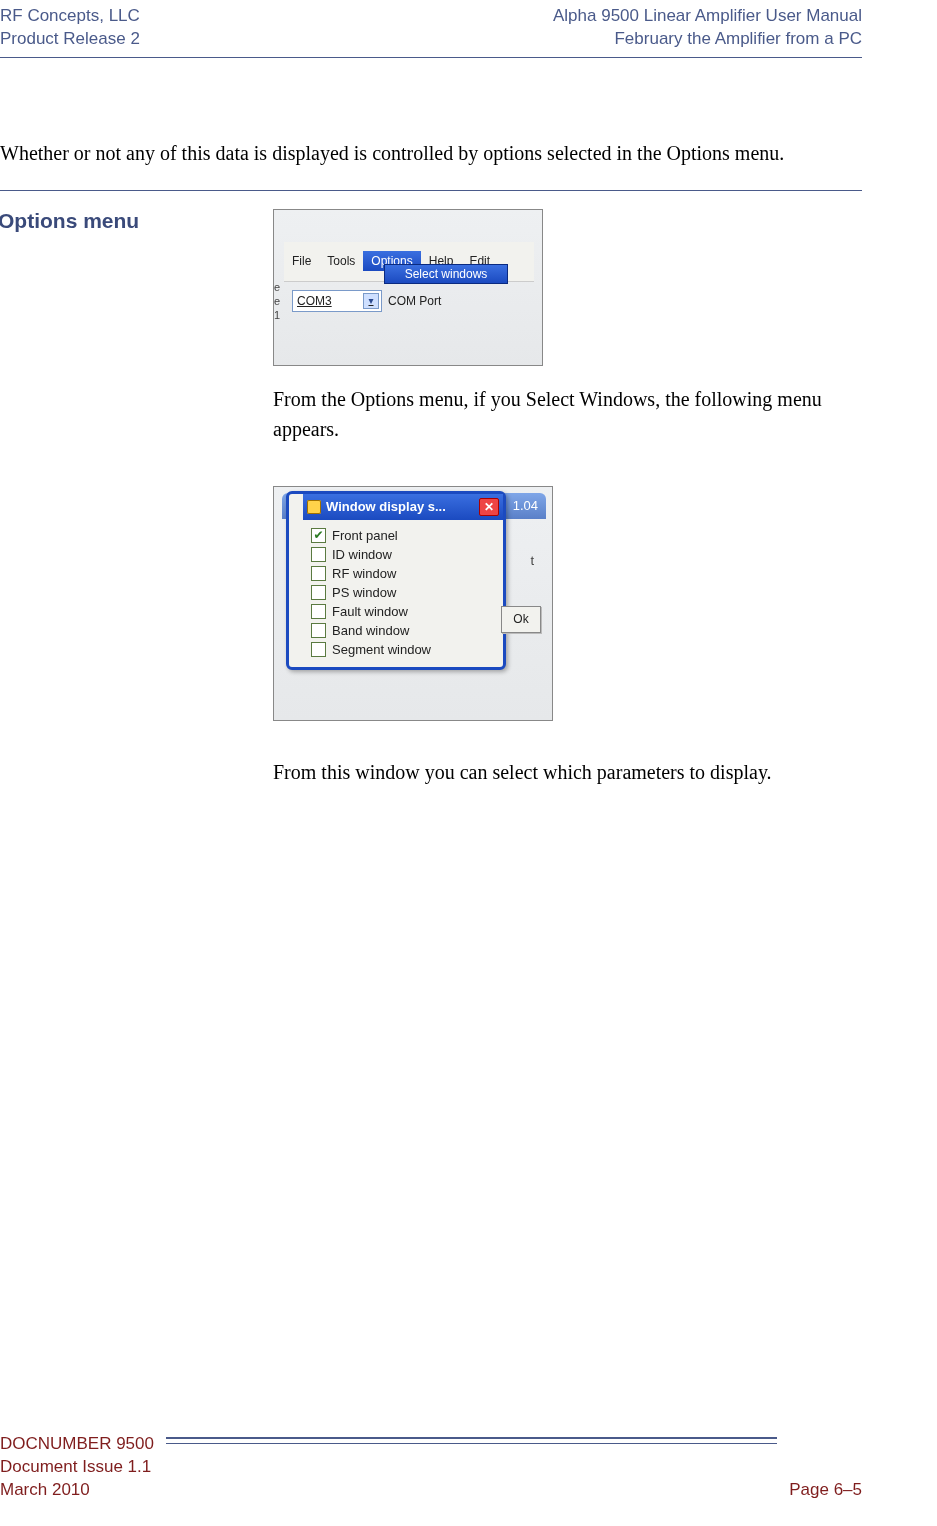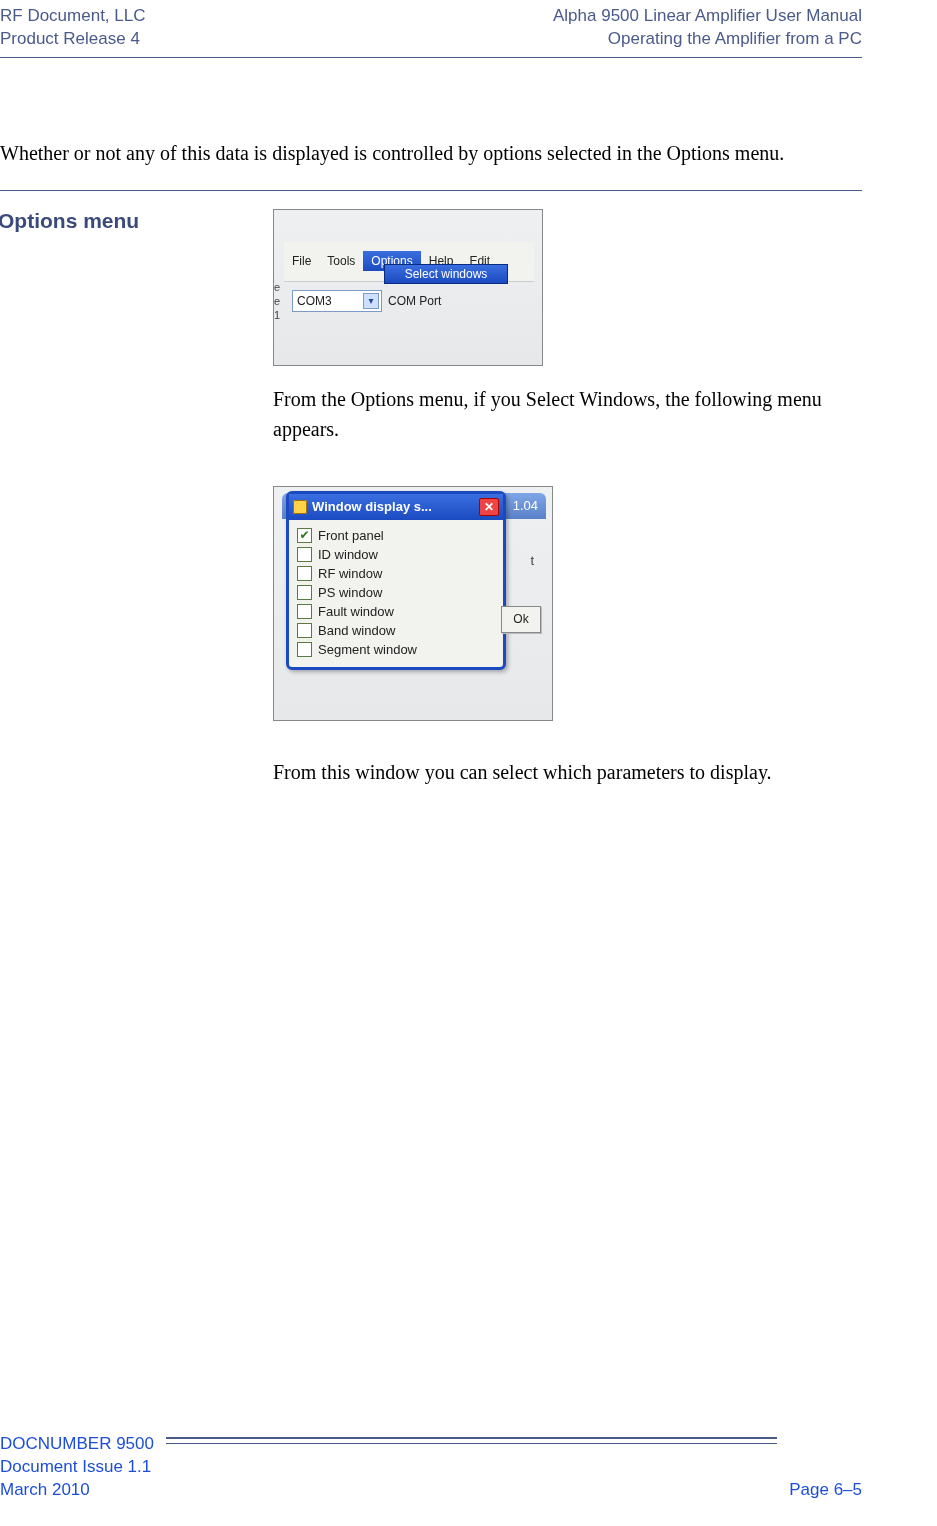--- a/index.html
+++ b/index.html
@@ -93,36 +93,38 @@
     font-size:12px; padding:2px 4px; border:1px solid #0a2a80;
     text-align:center;
   }
   .comport-row {
     position:absolute; left:18px; top:80px; display:flex; align-items:center; gap:6px;
   }
   .combo {
     width:90px; height:22px; background:#fff; border:1px solid #7a9ac9;
     display:flex; align-items:center; justify-content:space-between; padding:0 2px 0 4px;
     font-size:12px;
+    text-decoration:underline;
   }
   .combo .arrow { width:16px; height:16px; background:#cfe0ff; border:1px solid #7a9ac9;
     display:flex; align-items:center; justify-content:center; color:#2a4a90; font-size:10px;}
   .sidebits { position:absolute; left:0; top:70px; font-size:11px; color:#444; line-height:14px;}
   
   .shot2 { width: 280px; height: 235px; margin-top: 42px; position:relative; }
   .bg-title {
     position:absolute; left:8px; top:6px; right:6px; height:26px;
     background: linear-gradient(#7fa6e8,#5a80c8);
     border-radius:6px 6px 0 0;
     color:#fff; font-size:13px; display:flex; align-items:center; justify-content:flex-end; padding-right:8px;
   }
   .dialog {
     position:absolute; left:12px; top:4px; width:220px;
     border:3px solid #1b4ac0; border-radius:6px; background:#f2f2ee;
     box-shadow: 2px 2px 4px rgba(0,0,0,.3);
+    padding-left: 14px;
   }
   .dialog .dlg-title {
     background: linear-gradient(#3a6fe0,#1b4ac0); color:#fff; font-weight:bold;
     font-size:13px; padding:4px 4px; display:flex; align-items:center; justify-content:space-between;
   }
   .dlg-title .left { display:flex; align-items:center; gap:5px;}
   .dlg-title .icon2 { width:14px; height:14px; background:#ffd24a; border-radius:2px;
     box-shadow: inset 0 0 0 1px #a07000;}
   .closebtn { width:20px; height:18px; background:#e44; border:1px solid #a00;
     color:#fff; display:flex; align-items:center; justify-content:center; font-size:12px; font-weight:bold;
@@ -140,42 +142,42 @@
     display:flex; align-items:center; justify-content:center; font-size:12px;
     box-shadow: 1px 1px 0 #bbb;
   }
   .stray-t {
     position:absolute; right:18px; top:66px; color:#444; font-size:13px;
   }
   
   .footer {
     position:absolute; left:0; right:75px; bottom:24px;
     display:flex; justify-content:space-between; align-items:flex-end;
-    color:#1d4ed8; font-size:17px; line-height:1.35;
+    color:#7f1d1d; font-size:17px; line-height:1.35;
   }
   .footer-left { display:flex; flex-direction:column; }
   .footer-line-holder {
     flex: 1; margin: 0 12px 6px 12px;
     display:flex; flex-direction:column; gap:4px; align-self:flex-start; padding-top:4px;
   }
   .fline { height:1.5px; background:#4a5a8a; }
 </style>
 </head>
 <body>
 
 <div class="page">
 
   <div class="header">
     <div class="left">
-      <div>RF Document, LLC</div>
-      <div>Product Release 4</div>
+      <div>RF Concepts, LLC</div>
+      <div>Product Release 2</div>
     </div>
     <div class="right">
       <div>Alpha 9500 Linear Amplifier User Manual</div>
-      <div>Operating the Amplifier from a PC</div>
+      <div>February the Amplifier from a PC</div>
     </div>
   </div>
 
   <div class="content">
     <div class="intro">Whether or not any of this data is displayed is controlled by options selected in the Options menu.</div>
 
     <div class="section-row">
       <div class="section-label">Options menu</div>
       <div class="section-body">
 

